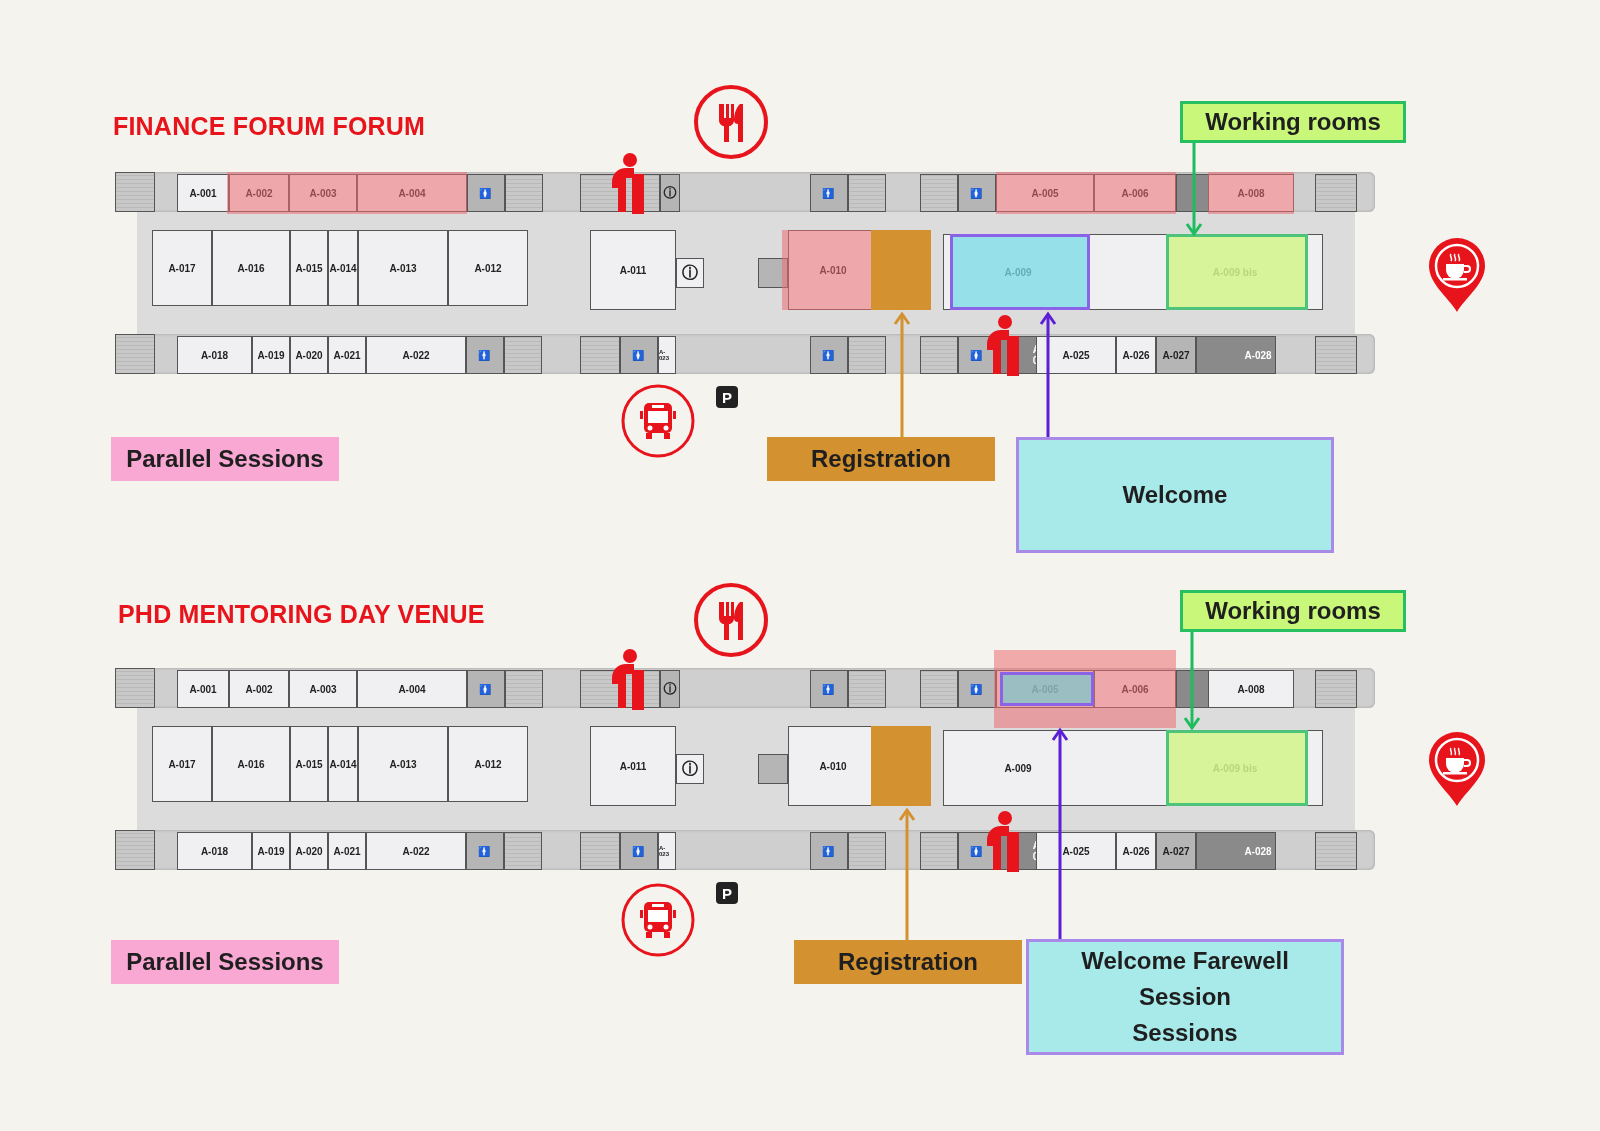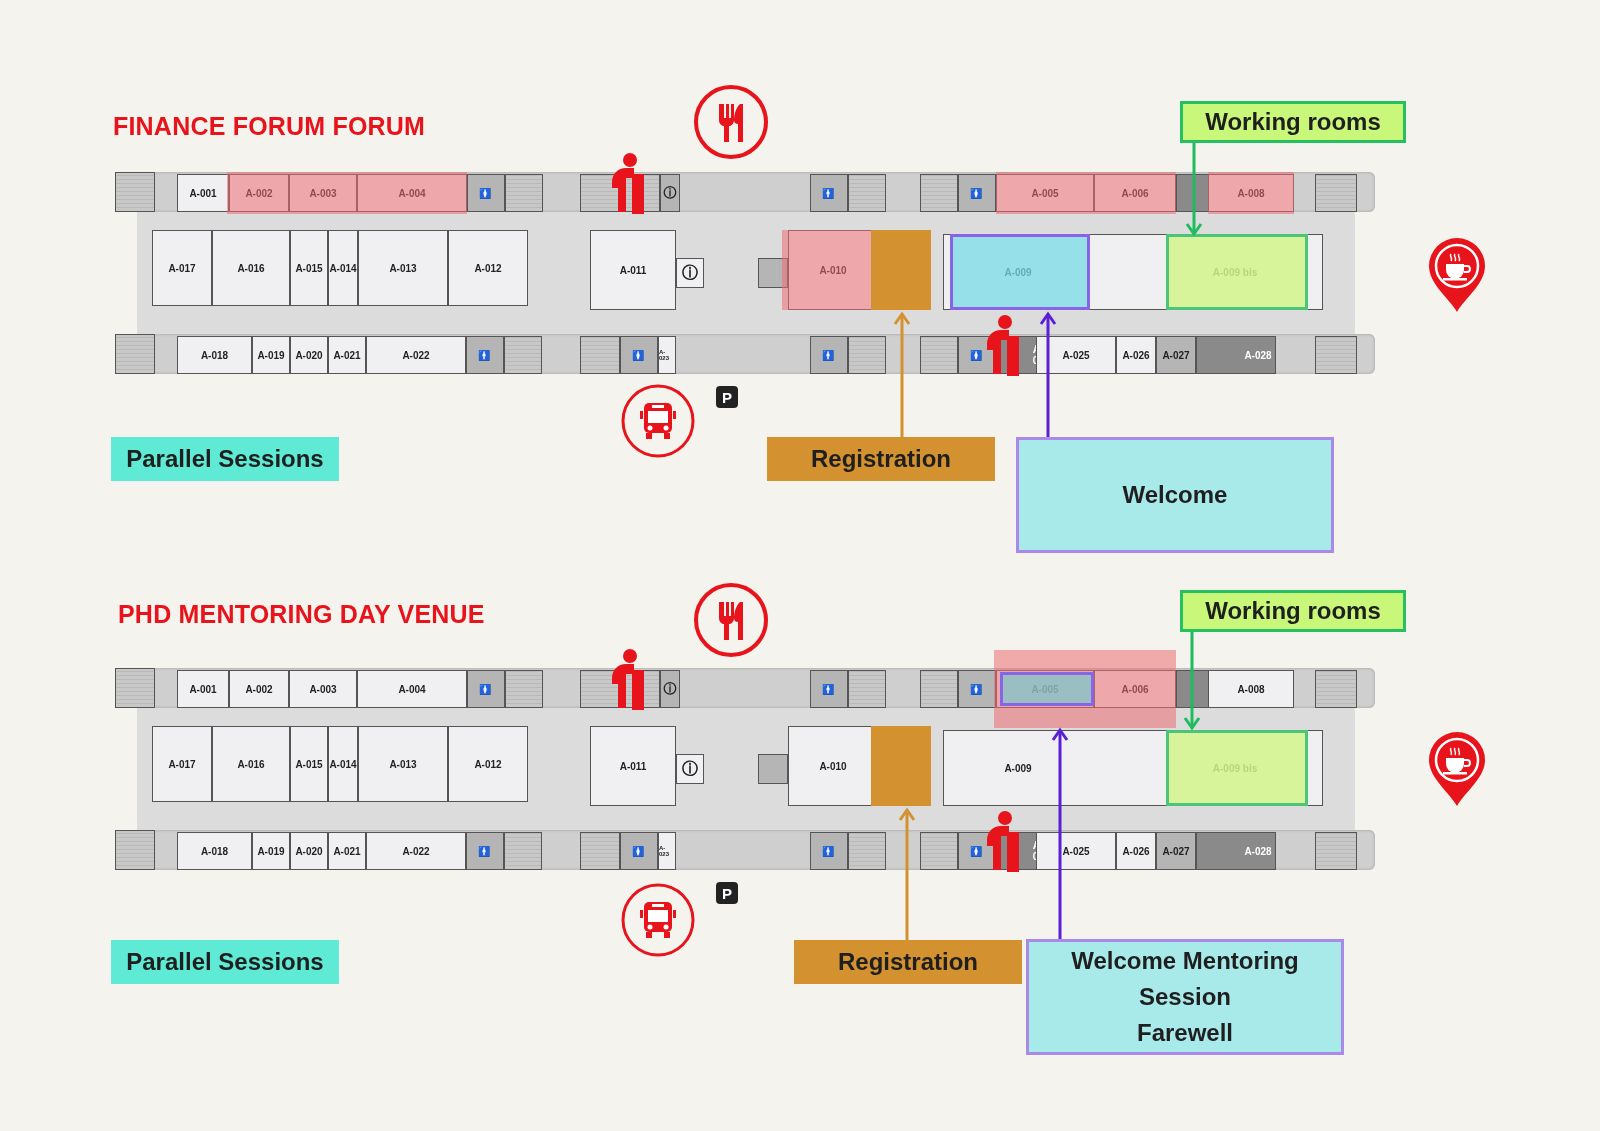--- a/index.html
+++ b/index.html
@@ -11,21 +11,21 @@
   .room{position:absolute;box-sizing:border-box;border:1.5px solid #555;background:#f0f0f2;display:flex;align-items:center;justify-content:center;font-size:10px;color:#222;font-weight:bold;}
   .room.dark{background:#8a8a8a;color:#fff;padding-left:44px;}
   .room.gray{background:#b5b5b5;}
   .room.tile{background:repeating-linear-gradient(0deg,#c8c8c8 0 3px,#b9b9b9 3px 4px),#c8c8c8;}
   .hl-pink{position:absolute;background:rgba(236,110,115,0.55);}
   .hl-cyan{position:absolute;background:rgba(120,220,230,0.75);border:3px solid #8b63e6;box-sizing:border-box;}
   .hl-green{position:absolute;background:rgba(210,245,140,0.85);border:3px solid #4cc47a;box-sizing:border-box;}
   .hl-reg{position:absolute;background:#d3922f;}
   .icon{position:absolute;}
   .label-box{position:absolute;display:flex;align-items:center;justify-content:center;text-align:center;font-weight:bold;color:#1f1f1f;font-size:24px;box-sizing:border-box;line-height:1.5;}
-  .pink-label{background:#5eead4;}
+  .pink-label{background:#f9a8d4;}
   .reg-label{background:#d3922f;}
   .cyan-label{background:#a8e9ea;border:3px solid #a98ae8;flex-direction:column;}
   .green-label{background:#c8f77a;border:3px solid #26c061;}
   .line{position:absolute;}
 </style>
 </head>
 <body>
 
 <div>
   <div class="venue-title" style="left:113px;top:112px;">FINANCE FORUM FORUM</div>
@@ -302,18 +302,18 @@
     <polyline points="900,820 907,810 914,820" fill="none" stroke="#d3922f" stroke-width="3"></polyline>
     <line x1="1060" y1="940" x2="1060" y2="732" stroke="#5b1fd6" stroke-width="3"></line>
     <polyline points="1053,740 1060,730 1067,740" fill="none" stroke="#5b1fd6" stroke-width="3"></polyline>
     <line x1="1192" y1="632" x2="1192" y2="726" stroke="#1ebc5e" stroke-width="3"></line>
     <polyline points="1185,718 1192,728 1199,718" fill="none" stroke="#1ebc5e" stroke-width="3"></polyline>
   </svg>
 
   <div class="label-box pink-label" style="left:111px;top:940px;width:228px;height:44px;">Parallel Sessions</div>
   <div class="label-box reg-label" style="left:794px;top:940px;width:228px;height:44px;">Registration</div>
   <div class="label-box cyan-label" style="left:1026px;top:939px;width:318px;height:116px;">
-    <div>Welcome Mentoring</div>
+    <div>Welcome Farewell</div>
     <div>Session</div>
-    <div>Farewell</div>
+    <div>Sessions</div>
   </div>
   <div class="label-box green-label" style="left:1180px;top:590px;width:226px;height:42px;">Working rooms</div>
 </div>
 
 </body></html>

